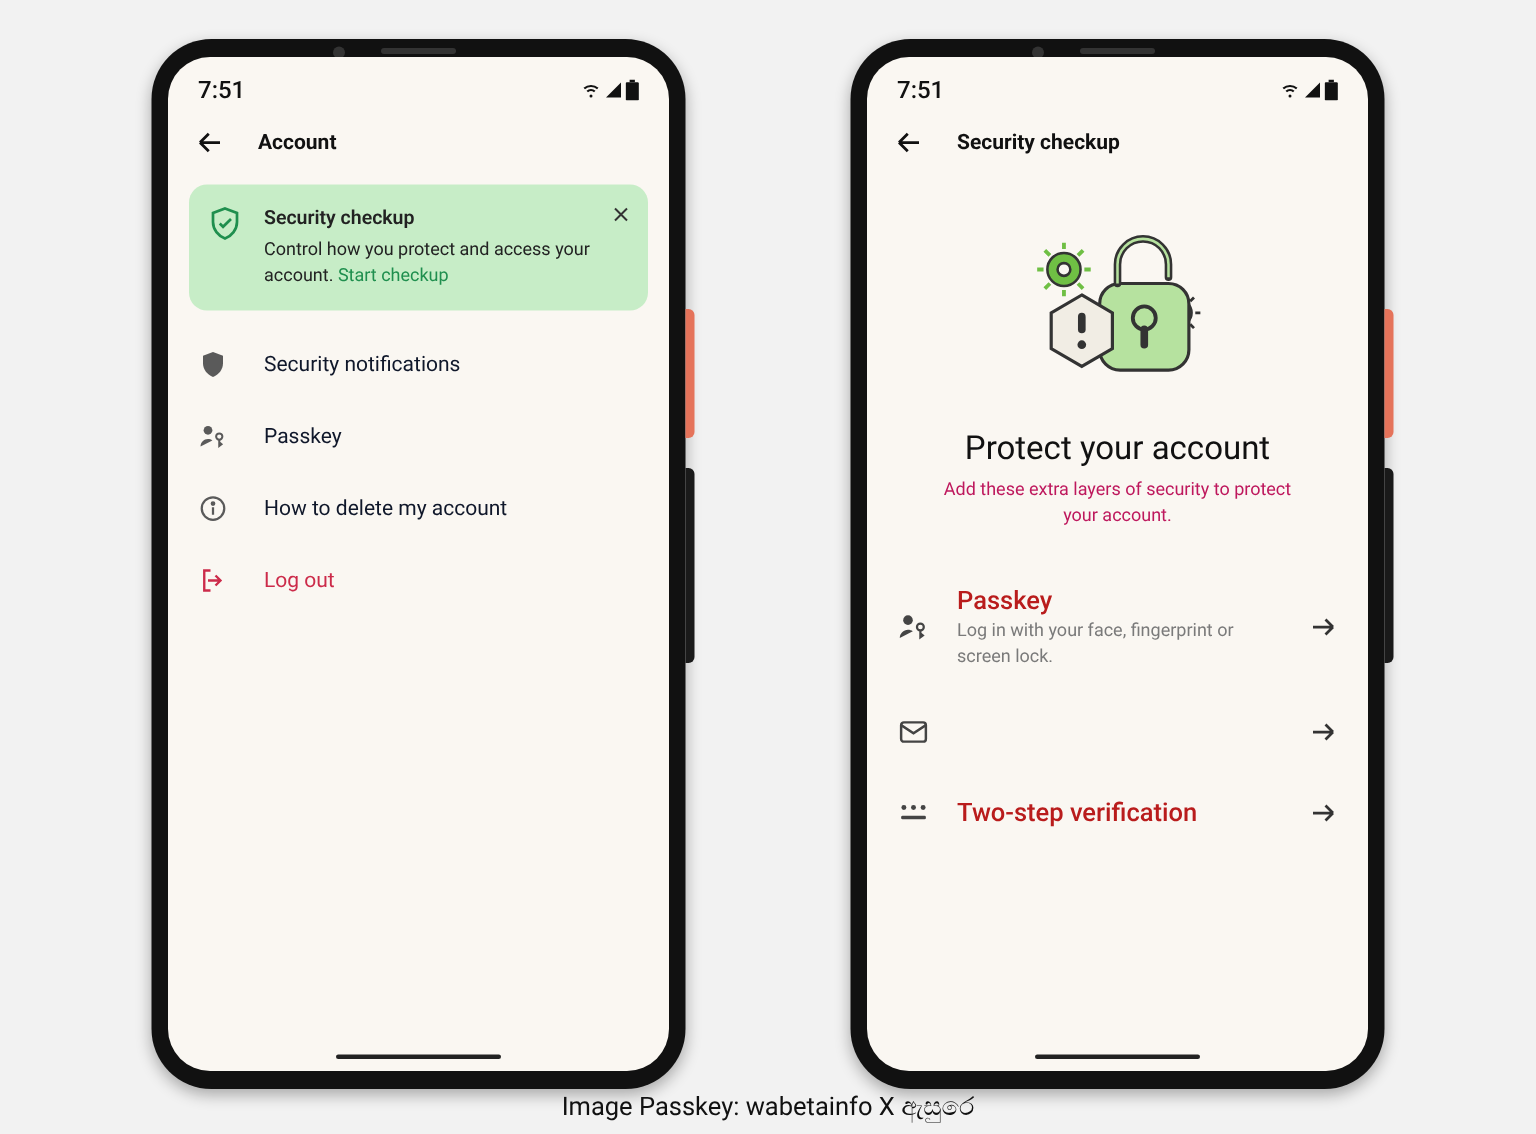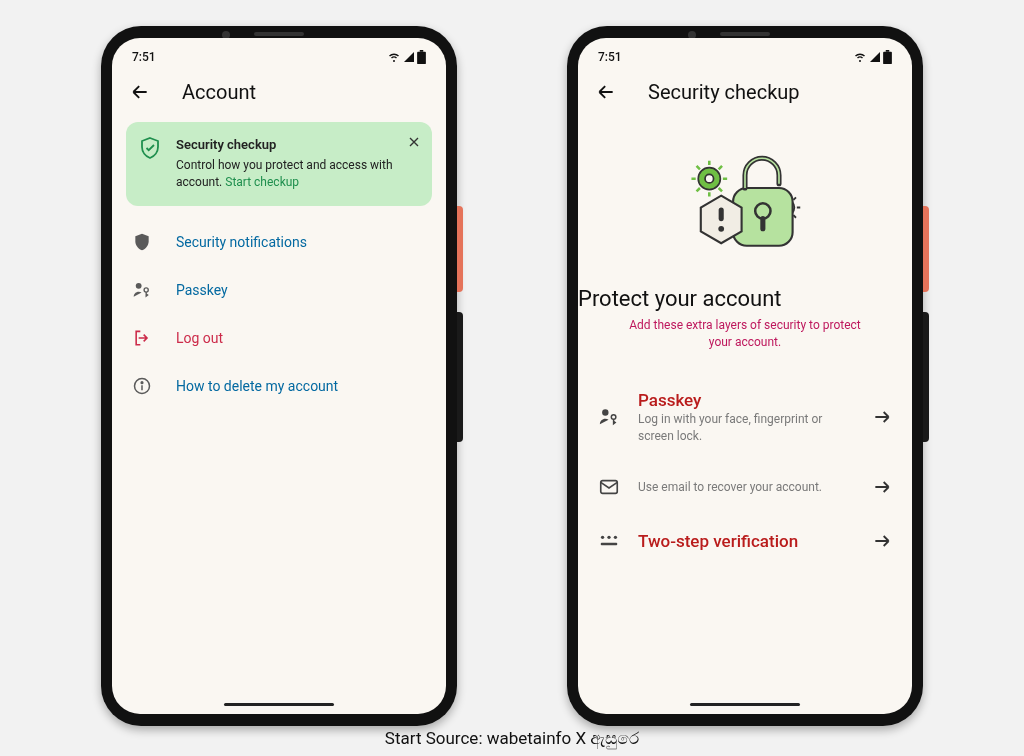--- a/index.html
+++ b/index.html
@@ -65,37 +65,36 @@
     border-radius:28px;
     overflow:hidden;
     display:flex;
     flex-direction:column;
     position:relative;
   }
   .status-bar {
     display:flex;
     justify-content:space-between;
     align-items:center;
-    font-size:12px;
+    font-size:16px;
     padding:12px 20px 6px;
     color:#111;
     font-weight:500;
   }
   .status-icons { display:flex; gap:2px; align-items:center; }
   .app-bar {
     display:flex;
     align-items:center;
     gap:22px;
     padding:10px 18px 12px;
   }
   .app-bar-title {
-    font-size:20px;
-    font-weight:400;
+    font-size:14px;
+    font-weight:700;
     color:#111;
-    margin-left:10px;
   }
   .banner {
     margin:6px 14px 6px;
     background:#c7edc7;
     border-radius:12px;
     padding:14px 12px 14px 12px;
     display:flex;
     gap:14px;
     align-items:flex-start;
     position:relative;
@@ -104,31 +103,31 @@
   .banner-title { font-weight:600; font-size:13px; display:block; margin-bottom:2px; }
   .banner-link { color:#1f8f4e; }
   .banner-close { position:absolute; right:10px; top:12px; }
   .list { padding:6px 14px 0; }
   .list-item {
     display:flex;
     align-items:center;
     gap:22px;
     padding:14px 4px;
     font-size:14px;
-    color:#0369a1;
+    color:#0f172a;
   }
   .list-item.logout { color:#cc2b4a; }
   .list-icon { width:24px; display:flex; justify-content:center; color:#5a5a5a; }
   .list-item.logout .list-icon { color:#cc2b4a; }
 
   
   .hero { display:flex; justify-content:center; padding:24px 0 6px; }
   .hero svg { width:170px; height:130px; }
   .sc-heading {
-    text-align:left;
+    text-align:center;
     font-size:22px;
     color:#111;
     margin-top:10px;
     font-weight:400;
   }
   .sc-sub {
     text-align:center;
     font-size:12px;
     color:#be185d;
     padding:6px 40px 22px;
@@ -202,21 +201,21 @@
 
       <div class="banner">
         <span>
           <svg width="24" height="24" viewBox="0 0 24 24" fill="none" stroke="#1f8f4e" stroke-width="1.8">
               <path d="M12 2l8 3v6c0 5-3.5 9.3-8 11-4.5-1.7-8-6-8-11V5l8-3z"></path>
               <path d="M8.5 12l2.2 2.2L16 9"></path>
             </svg>
         </span>
         <div class="banner-body">
           <span class="banner-title">Security checkup</span>
-          <span>Control how you protect and access with account. </span>
+          <span>Control how you protect and access your account. </span>
           <span class="banner-link">Start checkup</span>
         </div>
         <span class="banner-close">
           <svg width="16" height="16" viewBox="0 0 24 24" fill="none" stroke="#333" stroke-width="2">
               <path d="M6 6l12 12M18 6L6 18"></path>
             </svg>
         </span>
       </div>
 
       <div class="list">
@@ -232,38 +231,38 @@
           <span class="list-icon">
             <svg width="20" height="20" viewBox="0 0 24 24" fill="#5a5a5a">
                 <circle cx="8" cy="7" r="3.5"></circle>
                 <path d="M2 20c0-3.3 2.7-6 6-6 1.3 0 2.5.4 3.5 1.1"></path>
                 <circle cx="17" cy="12" r="2.5" fill="none" stroke="#5a5a5a" stroke-width="1.6"></circle>
                 <path d="M17 14.5v5l1.8-1.4L17 16.7" fill="none" stroke="#5a5a5a" stroke-width="1.6"></path>
               </svg>
           </span>
           <span>Passkey</span>
         </div>
-        <div class="list-item logout">
-          <span class="list-icon">
-            <svg width="20" height="20" viewBox="0 0 24 24" fill="none" stroke="#cc2b4a" stroke-width="1.9">
-                <path d="M10 4H5v16h5"></path>
-                <path d="M14 8l4 4-4 4M8 12h10"></path>
-              </svg>
-          </span>
-          <span>Log out</span>
-        </div>
         <div class="list-item">
           <span class="list-icon">
             <svg width="20" height="20" viewBox="0 0 24 24" fill="none" stroke="#5a5a5a" stroke-width="1.8">
                 <circle cx="12" cy="12" r="9"></circle>
                 <circle cx="12" cy="8" r="1" fill="#5a5a5a"></circle>
                 <path d="M12 11v6"></path>
               </svg>
           </span>
           <span>How to delete my account</span>
+        </div>
+        <div class="list-item logout">
+          <span class="list-icon">
+            <svg width="20" height="20" viewBox="0 0 24 24" fill="none" stroke="#cc2b4a" stroke-width="1.9">
+                <path d="M10 4H5v16h5"></path>
+                <path d="M14 8l4 4-4 4M8 12h10"></path>
+              </svg>
+          </span>
+          <span>Log out</span>
         </div>
       </div>
 
       <div class="home-indicator"></div>
     </div>
   </div>
 
   <div class="phone">
     <div class="earpiece"></div>
     <div class="screen">
@@ -349,21 +348,20 @@
         </div>
 
         <div class="op-item">
           <span class="op-icon">
             <svg width="22" height="22" viewBox="0 0 24 24" fill="none" stroke="#444" stroke-width="1.8">
                 <rect x="3" y="5" width="18" height="14" rx="2"></rect>
                 <path d="M3 7l9 6 9-6"></path>
               </svg>
           </span>
           <div class="op-body">
-            <div class="op-desc">Use email to recover your account.</div>
           </div>
           <span class="op-arrow">
             <svg width="20" height="20" viewBox="0 0 24 24" fill="none" stroke="#333" stroke-width="2.2">
                 <path d="M4 12h16m0 0l-6-6m6 6l-6 6"></path>
               </svg>
           </span>
         </div>
 
         <div class="op-item">
           <span class="op-icon">
@@ -384,13 +382,13 @@
           </span>
         </div>
       </div>
 
       <div class="home-indicator"></div>
     </div>
   </div>
 
 </div>
 
-<div class="caption">Start Source: wabetainfo X ඇසුරෙ</div>
+<div class="caption">Image Passkey: wabetainfo X ඇසුරෙ</div>
 
 </body></html>

